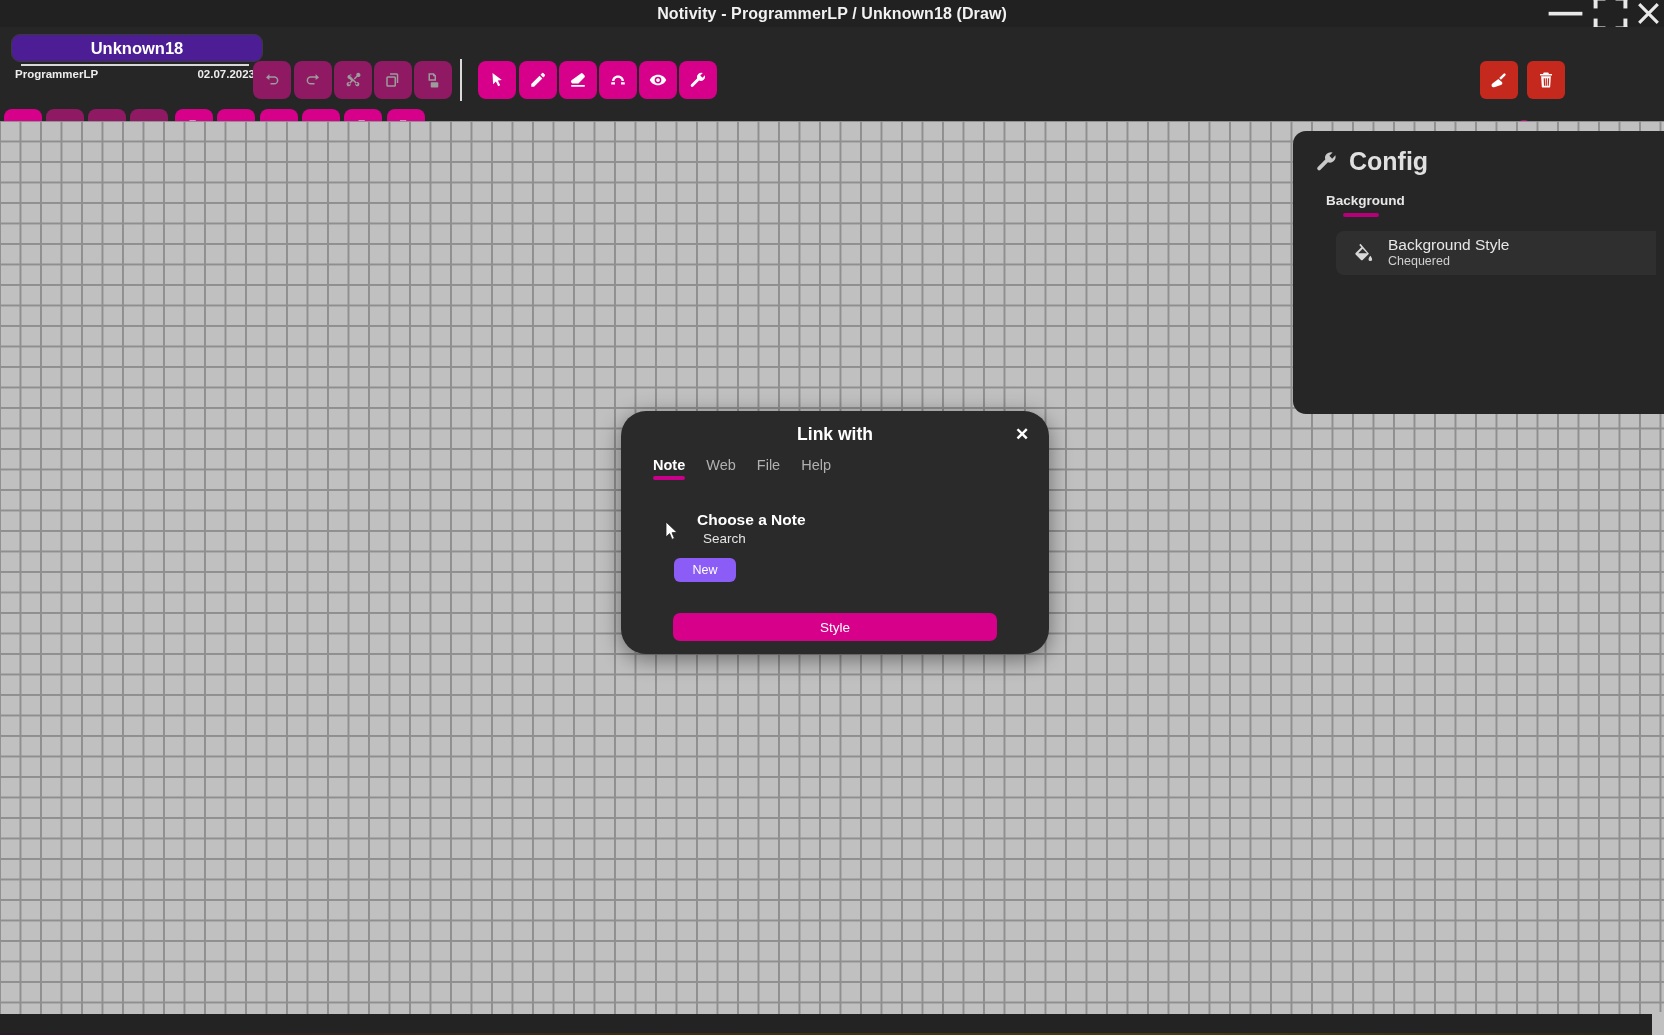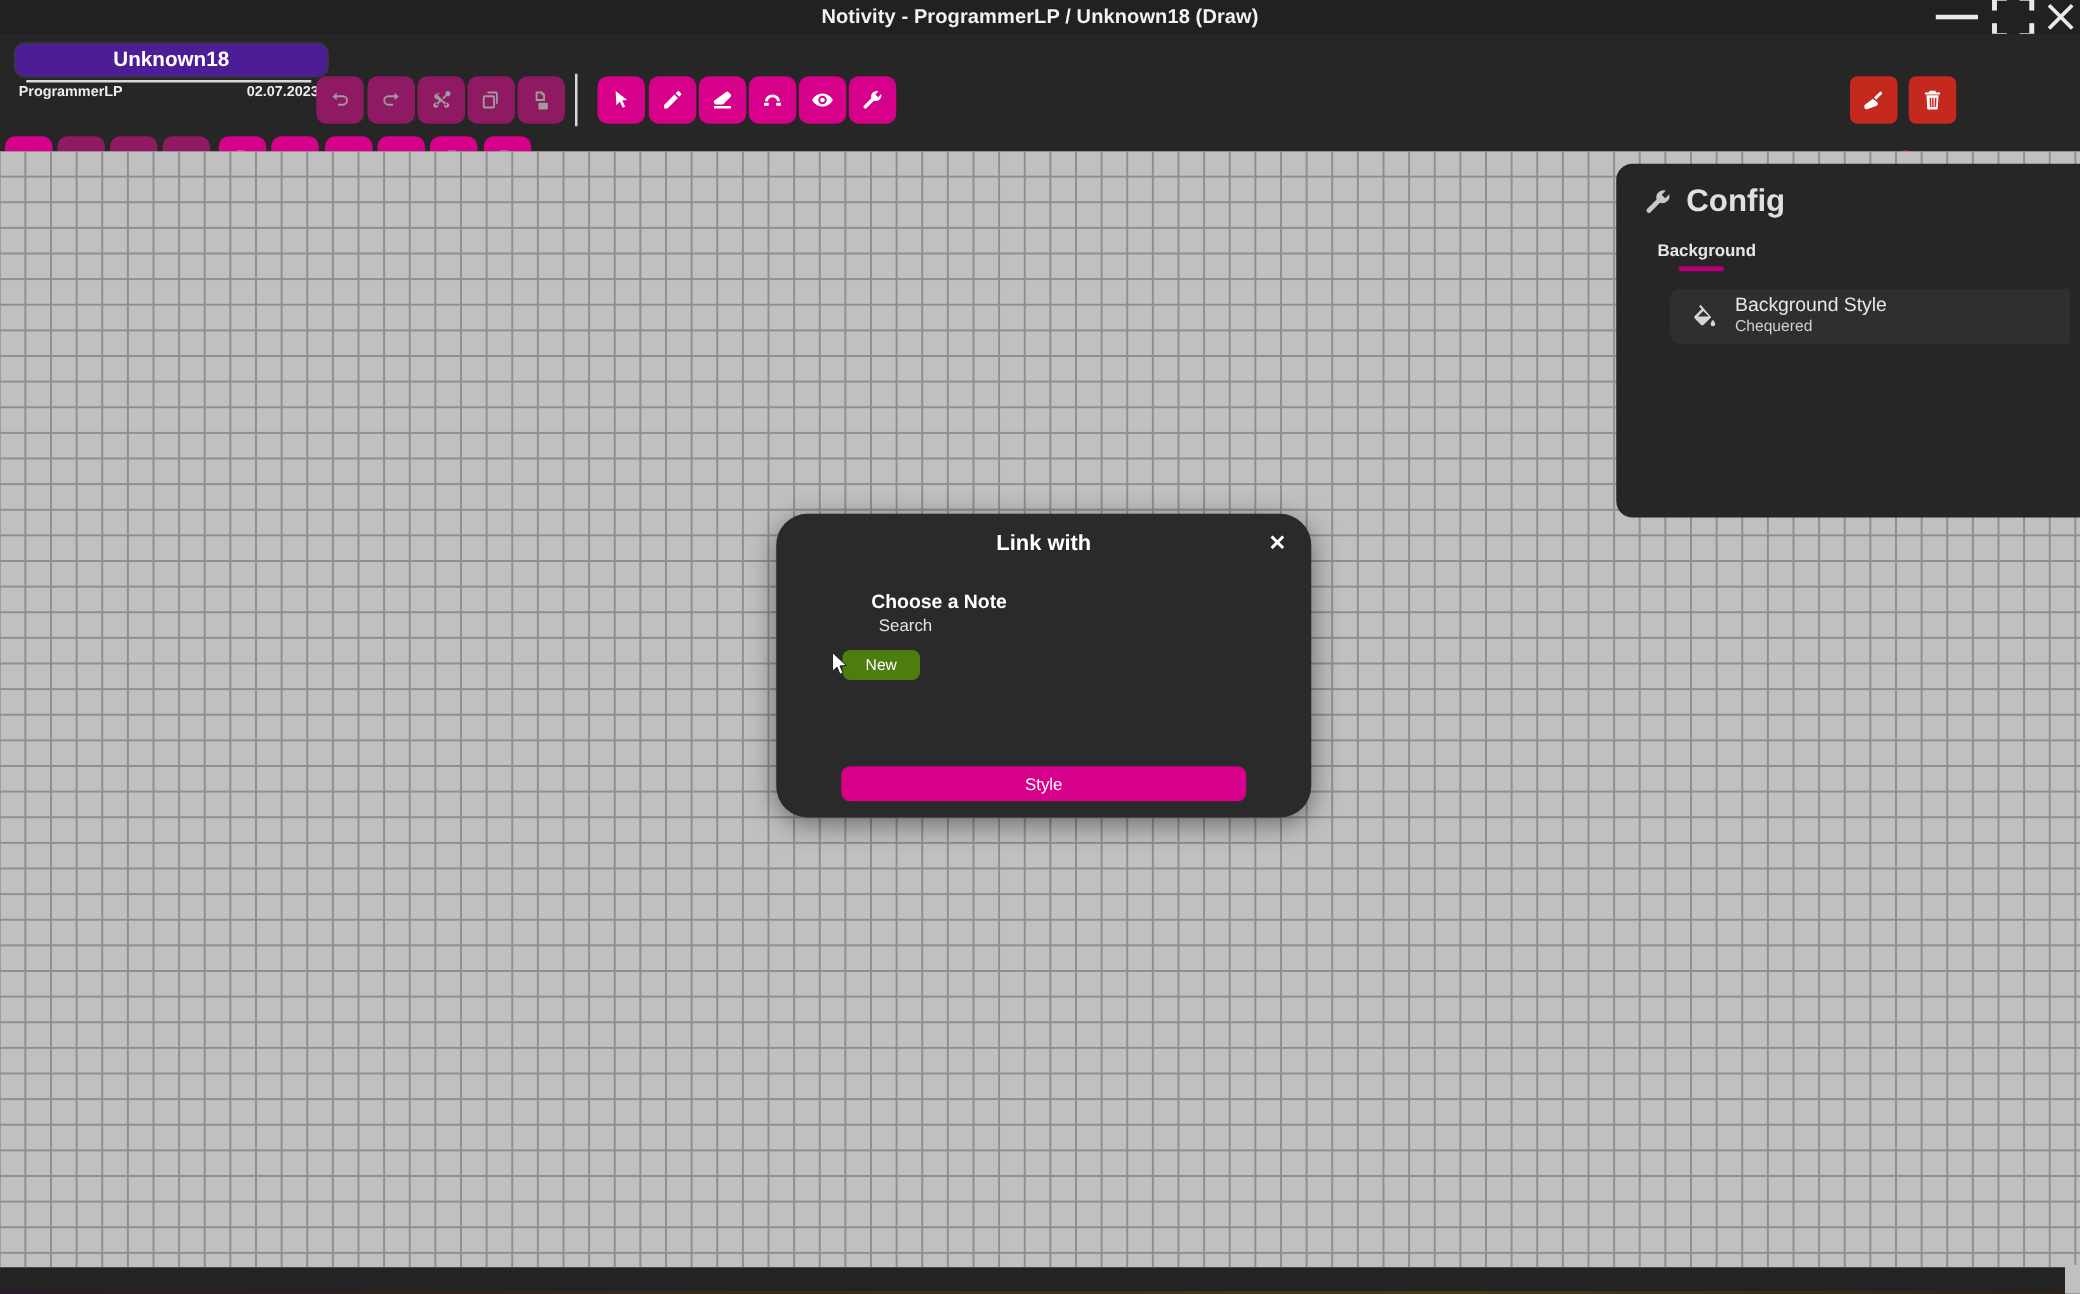--- a/index.html
+++ b/index.html
@@ -224,21 +224,21 @@
   }
   .dtab:not(.active) .dtab-underline { background: transparent; }
   #dialog-field {
     margin: 28px 0 0 76px;
   }
   #dialog-field-label { font-size: 15.5px; font-weight: 700; color: #ffffff; }
   #dialog-field-value { font-size: 13.5px; color: #e4e4e4; margin: 2px 0 0 6px; }
   #dialog-new-btn {
     margin: 12px 0 0 53px;
     width: 62px; height: 24px;
-    background: #4d7c0f; border: 0; border-radius: 6px;
+    background: #8b5cf6; border: 0; border-radius: 6px;
     color: #ffffff; font-size: 12.5px;
     font-family: "Liberation Sans", sans-serif;
     cursor: pointer;
   }
   #dialog-apply-btn {
     position: absolute; left: 52px; bottom: 13px;
     width: 324px; height: 28px;
     background: #d6008b; border: 0; border-radius: 7px;
     color: #ffffff; font-size: 13.5px;
     font-family: "Liberation Sans", sans-serif;
@@ -444,20 +444,38 @@
       <div id="config-card-title">Background Style</div>
       <div id="config-card-sub">Chequered</div>
     </div>
   </div>
 </div>
 
 <div id="dialog">
   <div id="dialog-title">Link with</div>
   <button id="dialog-close">✕</button>
 
+  <div id="dialog-tabs">
+    <div class="dtab active">
+      <span>Note</span>
+      <div class="dtab-underline"></div>
+    </div>
+    <div class="dtab">
+      <span>Web</span>
+      <div class="dtab-underline"></div>
+    </div>
+    <div class="dtab">
+      <span>File</span>
+      <div class="dtab-underline"></div>
+    </div>
+    <div class="dtab">
+      <span>Help</span>
+      <div class="dtab-underline"></div>
+    </div>
+  </div>
 
   <div id="dialog-field">
     <div id="dialog-field-label">Choose a Note</div>
     <div id="dialog-field-value">Search</div>
   </div>
 
   <button id="dialog-new-btn">New</button>
   <button id="dialog-apply-btn">Style</button>
 </div>
 

